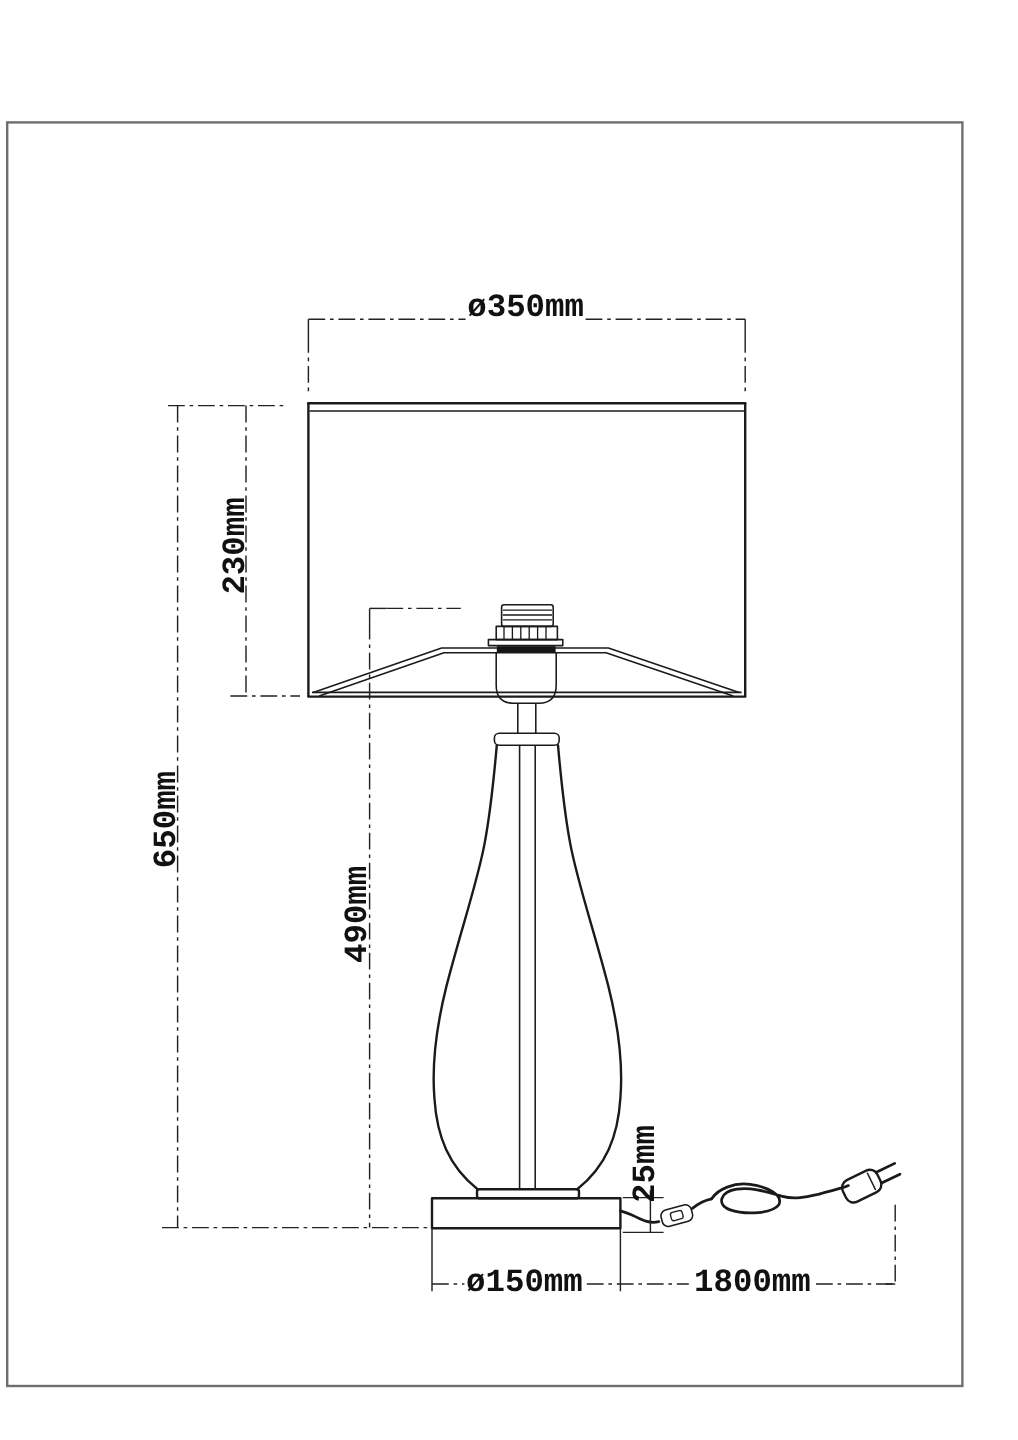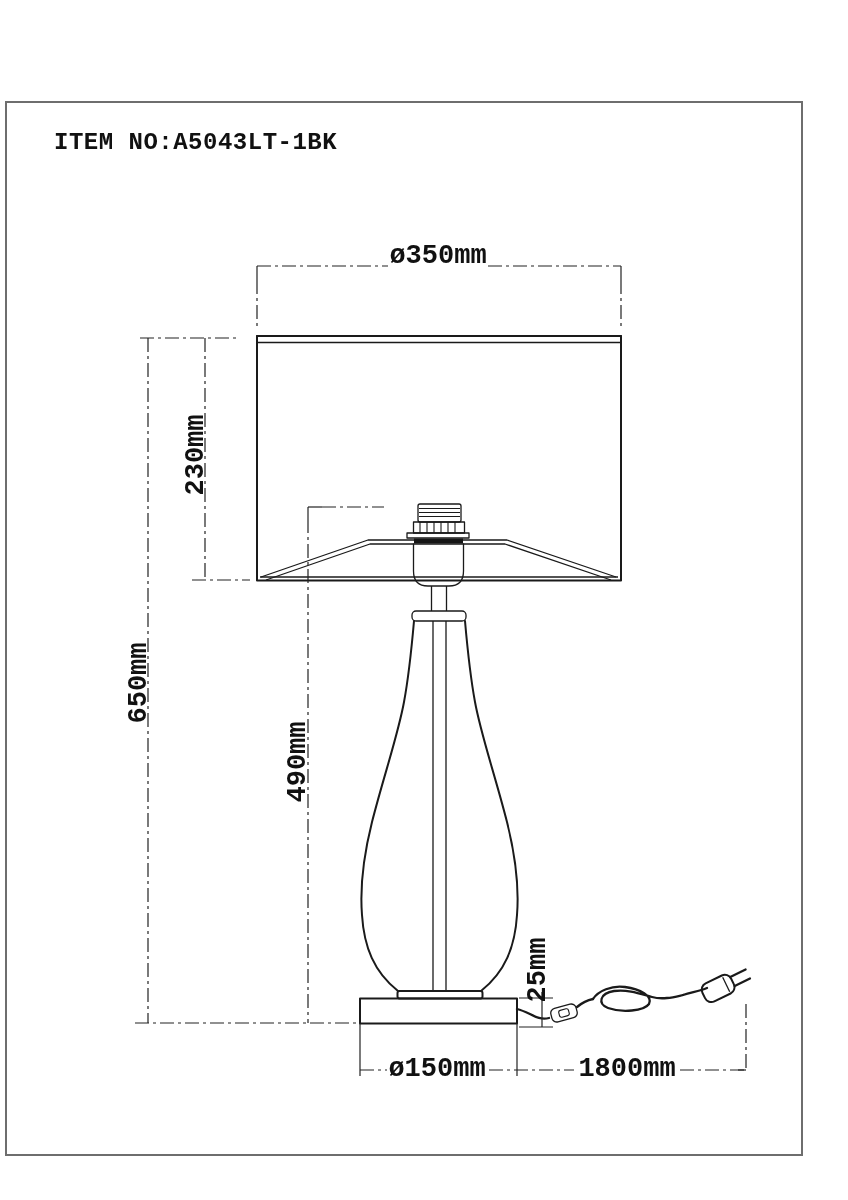--- a/index.html
+++ b/index.html
@@ -16,21 +16,20 @@
   .dim{fill:none;stroke:#222;stroke-width:1.2;stroke-dasharray:14 4 3 4;}
   .ext{fill:none;stroke:#222;stroke-width:1.2;}
   .cord{fill:none;stroke:#1a1a1a;stroke-width:2.3;stroke-linecap:round;}
   .dimtext{font:bold 27px "Liberation Mono",monospace;fill:#111;}
 </style>
 </head>
 <body>
 
 <div class="page">
   <div class="page-border"></div>
-  <div class="title">ITEM NO:A5043LT-1BK</div>
 
   <svg width="848" height="1200" viewBox="0 0 848 1200" shape-rendering="geometricPrecision">
 
     <g>
       <line class="outline" x1="257" y1="336" x2="621" y2="336"></line>
       <line class="detail" x1="258" y1="342.5" x2="620" y2="342.5"></line>
       <line class="outline" x1="257" y1="336" x2="257" y2="580"></line>
       <line class="outline" x1="621" y1="336" x2="621" y2="580"></line>
       <line class="detail" x1="260" y1="577" x2="618" y2="577"></line>
       <line class="outline" x1="257" y1="580.5" x2="621" y2="580.5"></line>

